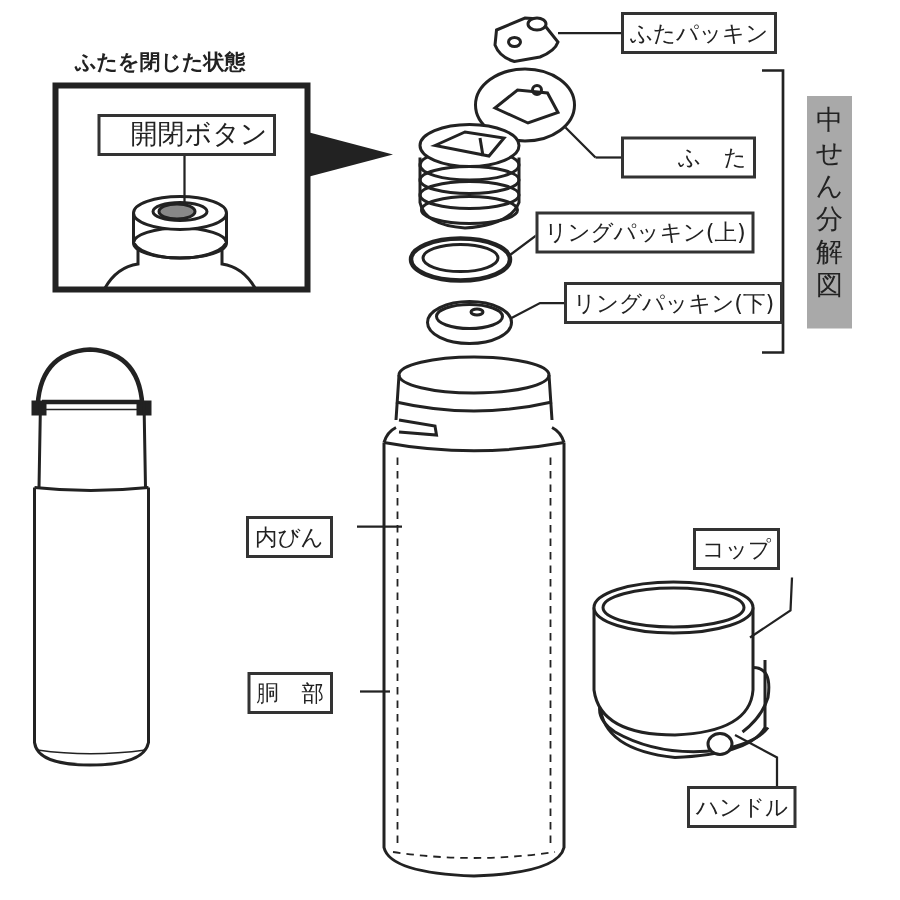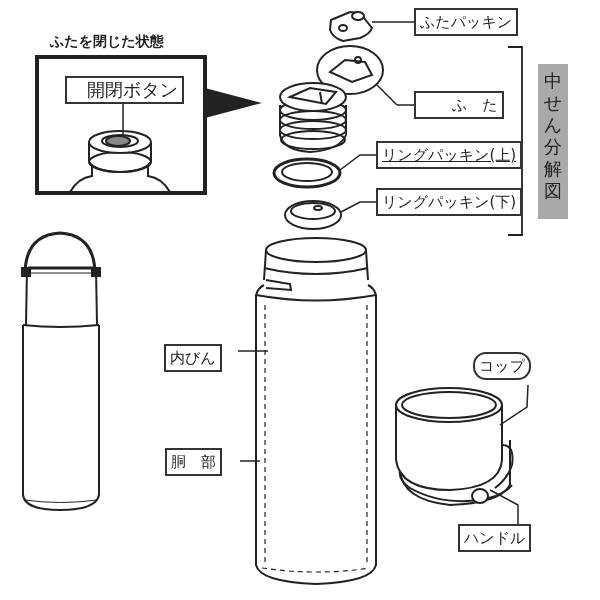--- a/index.html
+++ b/index.html
@@ -122,29 +122,29 @@
     <path d="M500 425 L527 407 L528 385" stroke-width="1.5"></path>
     <path d="M490 490 L518 505 L518 540" stroke-width="1.5"></path>
   </g>
 </svg>
 
 <div class="caption" style="left:50px; top:33px;">ふたを閉じた状態</div>
 <div class="label" style="left:65px; top:76px; font-size:18px;padding-left:20px;">開閉ボタン</div>
 
 <div class="label" style="left:414px; top:8px;">ふたパッキン</div>
 <div class="label" style="left:414px; top:91px;padding-left:36px;">ふ　た</div>
-<div class="label" style="left:376px; top:141px;text-decoration:underline;">リングパッキン(上)</div>
+<div class="label" style="left:357px; top:141px;">リングパッキン(上)</div>
 <div class="label" style="left:376px; top:188px;">リングパッキン(下)</div>
 
 <div class="side" style="left:538px; top:64px; height:155px;">
   <span>中</span>
   <span>せ</span>
   <span>ん</span>
   <span>分</span>
   <span>解</span>
   <span>図</span>
 </div>
 
 <div class="label" style="left:164px; top:344px;">内びん</div>
 <div class="label" style="left:165px; top:448px;text-align:right;">胴　部</div>
 
-<div class="label" style="left:473px; top:352px;border-radius:13px;">コップ</div>
+<div class="label" style="left:462px; top:352px;">コップ</div>
 <div class="label" style="left:458px; top:524px;">ハンドル</div>
 
 </body></html>

